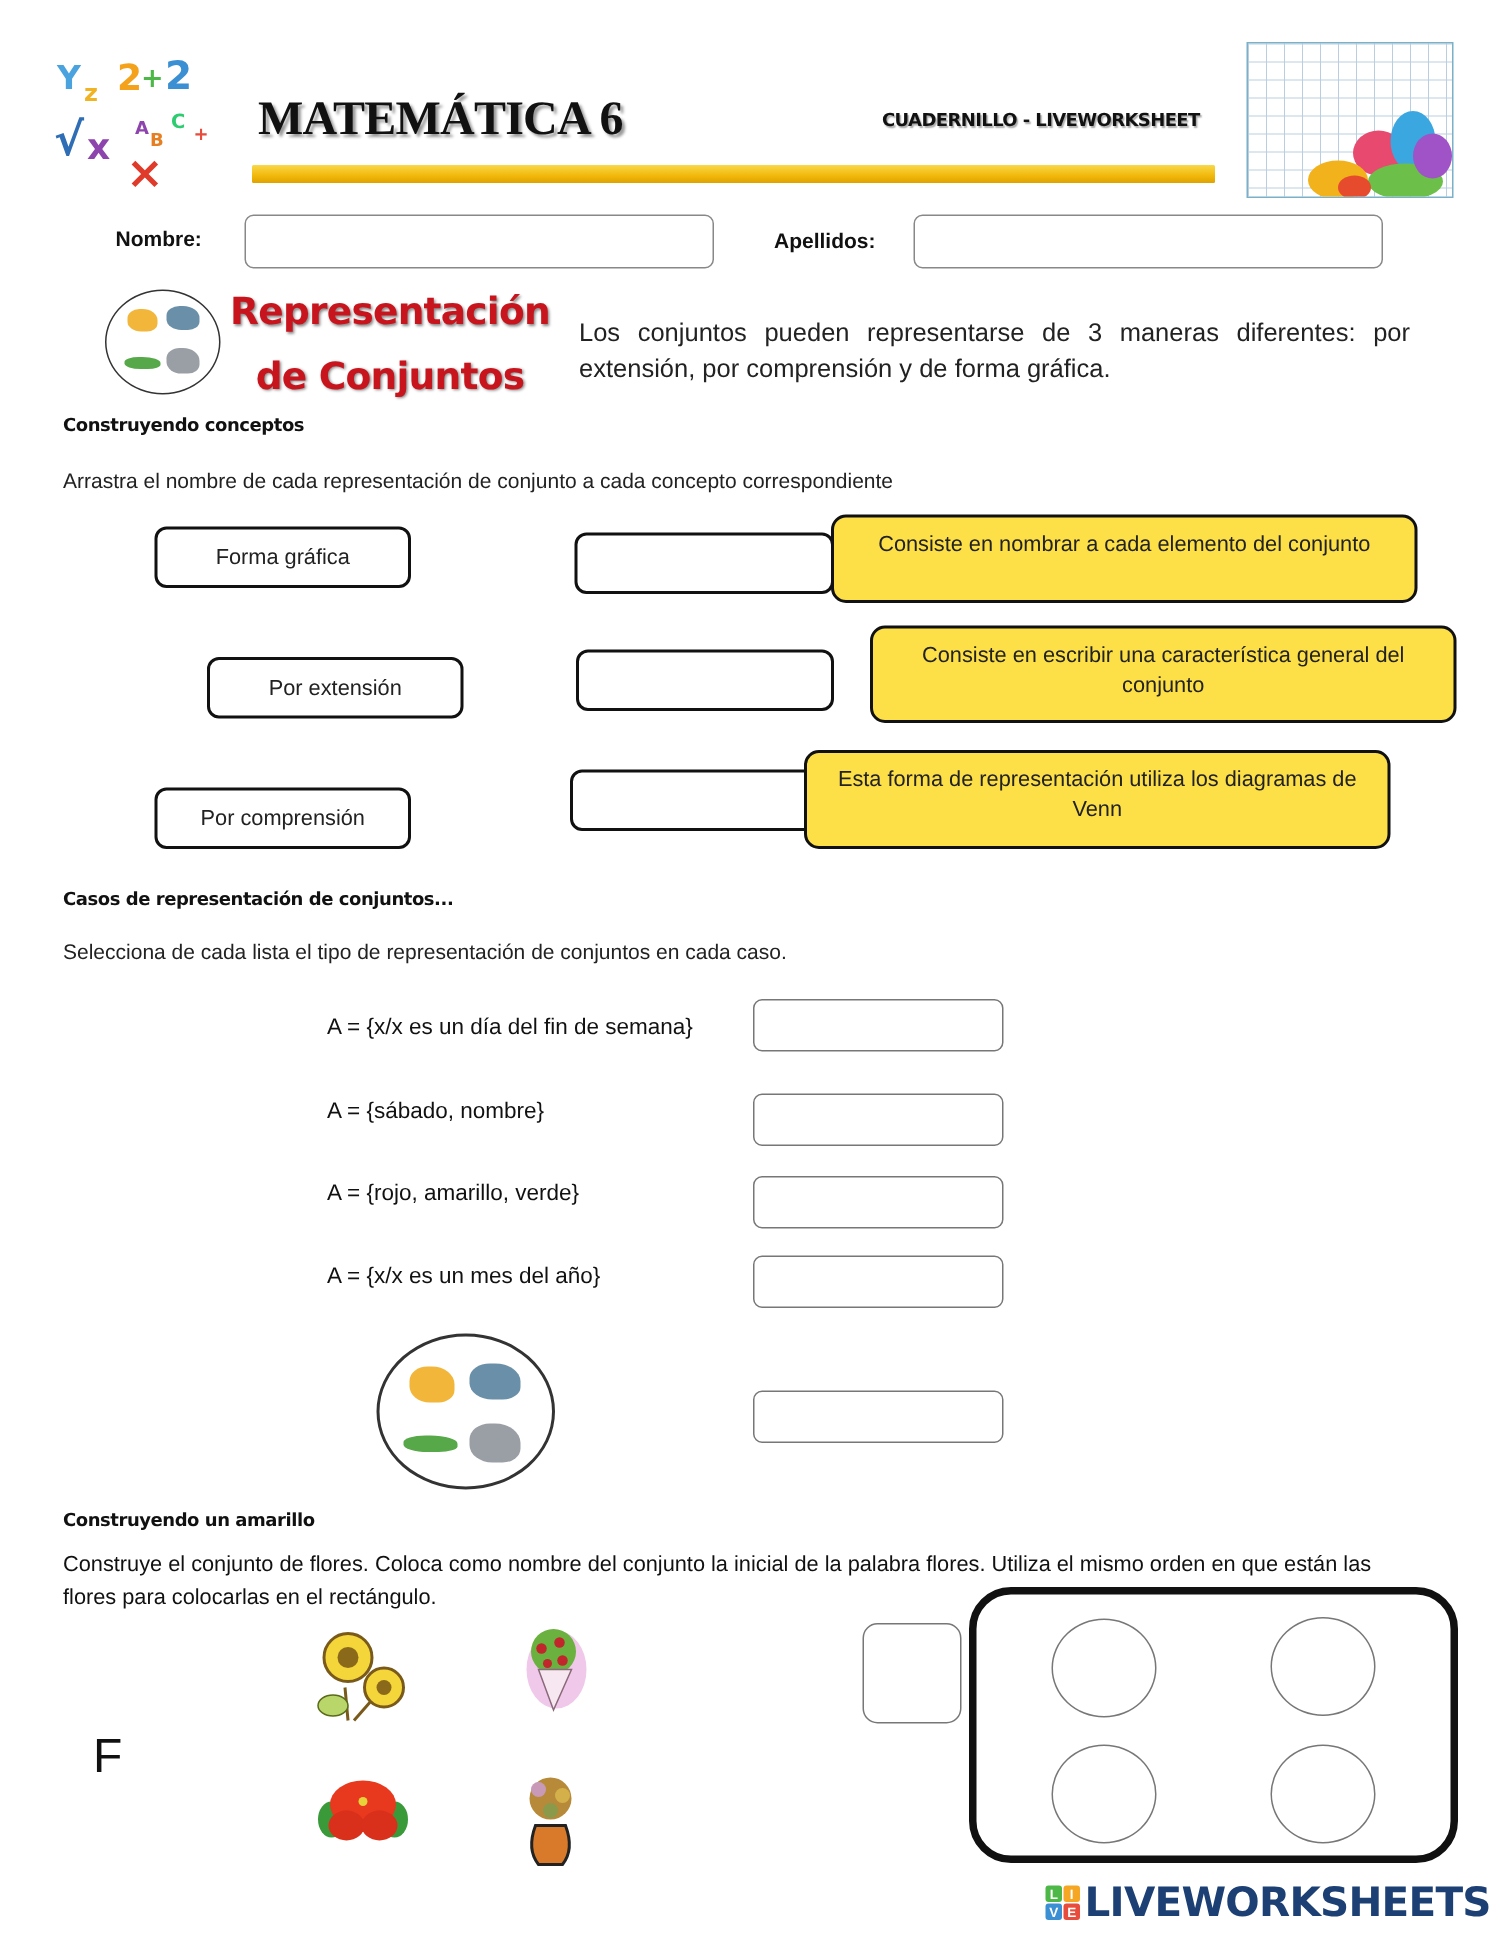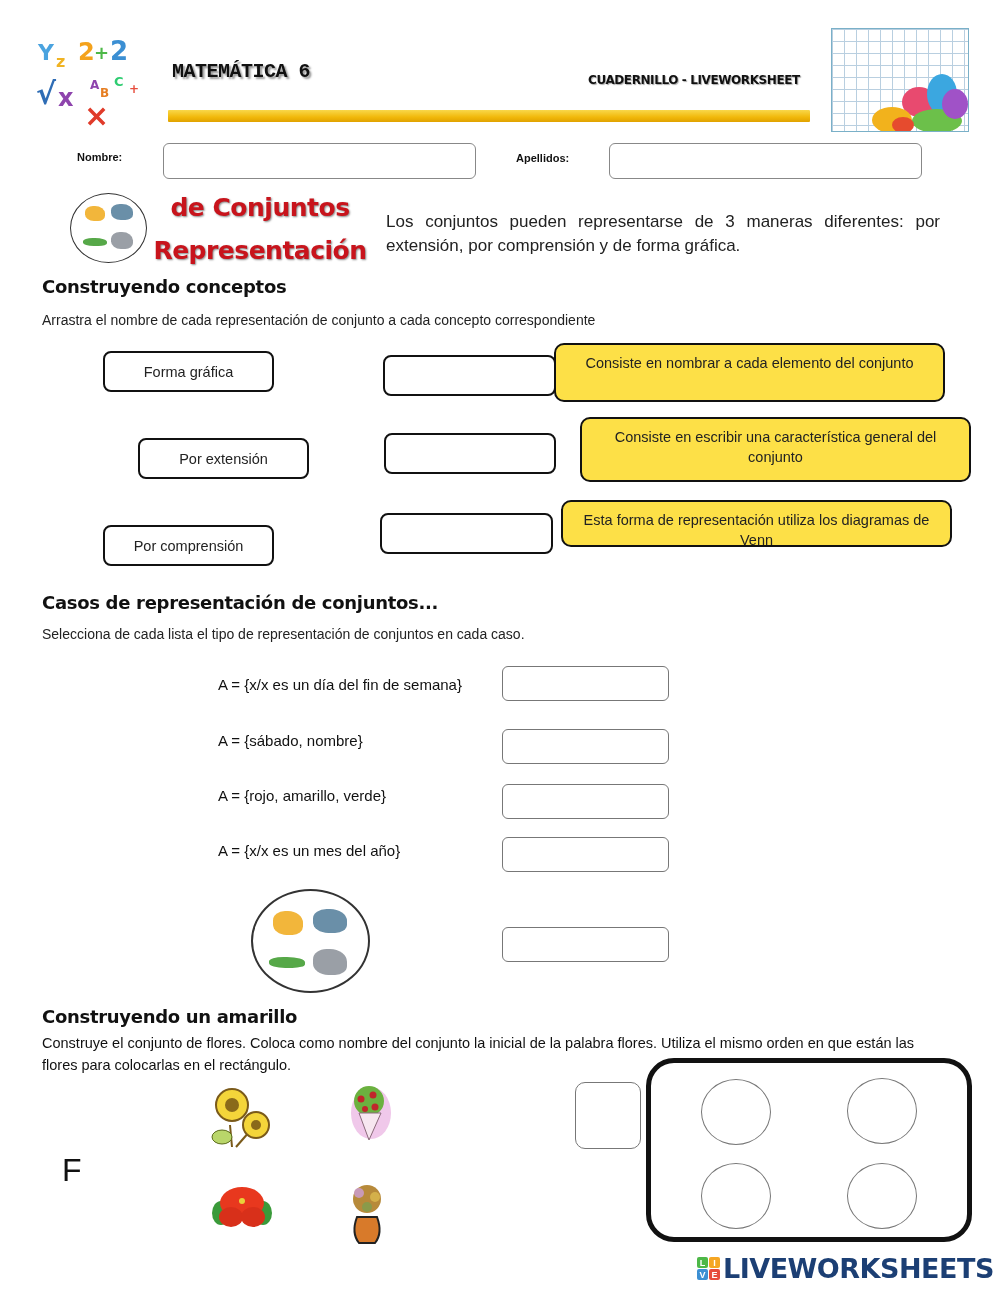--- a/index.html
+++ b/index.html
@@ -3,40 +3,40 @@
 <meta charset="utf-8">
 <style>
   * { box-sizing: border-box; margin: 0; padding: 0; }
   html, body { width: 1000px; height: 1291px; background: #ffffff; overflow: hidden; }
   body { position: relative; font-family: "Liberation Sans", "DejaVu Sans", sans-serif; color: #111; }
   .abs { position: absolute; }
 
   
   .logo { left: 34px; top: 38px; width: 110px; height: 92px; }
   .logo span { position: absolute; font-family: "DejaVu Sans", sans-serif; font-weight: bold; text-shadow: 1px 1px 0 #fff, -1px -1px 0 #fff; }
-  .main-title { left: 172px; top: 60px; font-family: Liberation Mono, monospace; font-weight: bold; font-size: 20px; letter-spacing: -0.5px; color: #111; text-shadow: 2px 2px 2px #999; }
+  .main-title { left: 172px; top: 60px; font-family: Liberation Serif, serif; font-weight: bold; font-size: 32px; letter-spacing: -0.5px; color: #111; text-shadow: 2px 2px 2px #999; }
   .subtitle { left: 588px; top: 73px; font-family: "DejaVu Sans", sans-serif; font-weight: bold; font-size: 12px; letter-spacing: -0.4px; color: #111; text-shadow: 1px 1px 1px #aaa; }
   .yellow-bar { left: 168px; top: 110px; width: 642px; height: 12px; background: linear-gradient(#f9d84a, #f1b80a 60%, #e0a200); border-radius: 1px; }
   .grid-img { left: 831px; top: 28px; width: 138px; height: 104px; border: 1px solid #7ab0c8;
     background-color: #fff;
     background-image: linear-gradient(#b9cfe0 1px, transparent 1px), linear-gradient(90deg, #b9cfe0 1px, transparent 1px);
     background-size: 12px 12px; overflow: hidden; }
   .grid-img .blob { position: absolute; border-radius: 50%; }
 
   
-  .lbl { font-weight: bold; font-size: 11px; }
+  .lbl { font-weight: bold; font-size: 14px; }
   .field { border: 1px solid #888; border-radius: 6px; background: #fff; }
 
   
   .circle-img { border: 1.5px solid #333; border-radius: 50%; background: #fff; overflow: hidden; }
   .animal { position: absolute; border-radius: 40% 50% 35% 45%; }
   .rep-title { left: 150px; top: 186px; width: 220px; text-align: center; font-family: "DejaVu Sans", sans-serif; font-weight: bold; font-size: 25px; line-height: 43px; color: #c8141c; text-shadow: 1px 1px 2px #888; letter-spacing: -0.5px; }
   .intro-text { left: 386px; top: 210px; width: 554px; font-size: 17px; line-height: 24px; text-align: justify; text-align-last: left; color: #222; }
 
-  .section-h { font-family: "DejaVu Sans", sans-serif; font-weight: bold; font-size: 18px; letter-spacing: -0.3px; color: #111; }
+  .section-h { font-family: "DejaVu Sans", sans-serif; font-weight: bold; font-size: 12px; letter-spacing: -0.3px; color: #111; }
   .instr { font-size: 14px; color: #222; }
 
   
   .opt-box { border: 2px solid #111; border-radius: 8px; background: #fff; display: flex; align-items: center; justify-content: center; font-size: 14.5px; color: #222; }
   .drop-box { border: 2px solid #111; border-radius: 8px; background: #fff; }
   .desc-box { border: 2px solid #111; border-radius: 10px; background: #fde047; font-size: 14.5px; color: #222; text-align: center; padding: 8px 20px 0; line-height: 20px; }
 
   
   .case-text { font-size: 15px; color: #111; }
   .sel-box { border: 1px solid #777; border-radius: 6px; background: #fff; }
@@ -88,22 +88,22 @@
 <div class="abs lbl" style="left:516px;top:152px;">Apellidos:</div>
 <div class="abs field" style="left:609px;top:143px;width:313px;height:36px;"></div>
 
 <div class="abs circle-img" style="left:70px;top:193px;width:77px;height:70px;">
   <div class="animal" style="left:14px;top:12px;width:20px;height:15px;background:#f2b63b;"></div>
   <div class="animal" style="left:40px;top:10px;width:22px;height:16px;background:#6a8fa8;"></div>
   <div class="animal" style="left:12px;top:44px;width:24px;height:8px;background:#56a848;"></div>
   <div class="animal" style="left:40px;top:38px;width:22px;height:17px;background:#9a9fa6;"></div>
 </div>
 <div class="abs rep-title">
+  <div>Representación</div>
   <div>de Conjuntos</div>
-  <div>Representación</div>
 </div>
 <div class="abs intro-text">Los conjuntos pueden representarse de 3 maneras diferentes: por extensión, por comprensión y de forma gráfica.</div>
 
 <div class="abs section-h" style="left:42px;top:276px;">Construyendo conceptos</div>
 <div class="abs instr" style="left:42px;top:312px;">Arrastra el nombre de cada representación de conjunto a cada concepto correspondiente</div>
 
 <div class="abs opt-box" style="left:103px;top:351px;width:171px;height:41px;">
     <span>Forma gráfica</span>
   </div>
 <div class="abs opt-box" style="left:103px;top:438px;width:171px;height:41px;margin-left:35px;">
@@ -112,21 +112,21 @@
 <div class="abs opt-box" style="left:103px;top:525px;width:171px;height:41px;">
     <span>Por comprensión</span>
   </div>
 
 <div class="abs drop-box" style="left:383px;top:355px;width:173px;height:41px;"></div>
 <div class="abs drop-box" style="left:384px;top:433px;width:172px;height:41px;"></div>
 <div class="abs drop-box" style="left:380px;top:513px;width:173px;height:41px;"></div>
 
 <div class="abs desc-box" style="left:554px;top:343px;width:391px;height:59px;">Consiste en nombrar a cada elemento del conjunto</div>
 <div class="abs desc-box" style="left:554px;top:417px;width:391px;height:65px;padding-left:30px;padding-right:30px;margin-left:26px;">Consiste en escribir una característica general del conjunto</div>
-<div class="abs desc-box" style="left:561px;top:500px;width:391px;height:47px;">Esta forma de representación utiliza los diagramas de Venn</div>
+<div class="abs desc-box" style="left:536px;top:500px;width:391px;height:66px;">Esta forma de representación utiliza los diagramas de Venn</div>
 
 <div class="abs section-h" style="left:42px;top:592px;">Casos de representación de conjuntos...</div>
 <div class="abs instr" style="left:42px;top:626px;font-size:14px;">Selecciona de cada lista el tipo de representación de conjuntos en cada caso.</div>
 
 <div class="abs case-text" style="left:218px;top:676px;">A = {x/x es un día del fin de semana}</div>
 <div class="abs sel-box" style="left:502px;top:666px;width:167px;height:35px;"></div>
 
 <div class="abs case-text" style="left:218px;top:732px;">A = {sábado, nombre}</div>
 <div class="abs sel-box" style="left:502px;top:729px;width:167px;height:35px;"></div>
 

